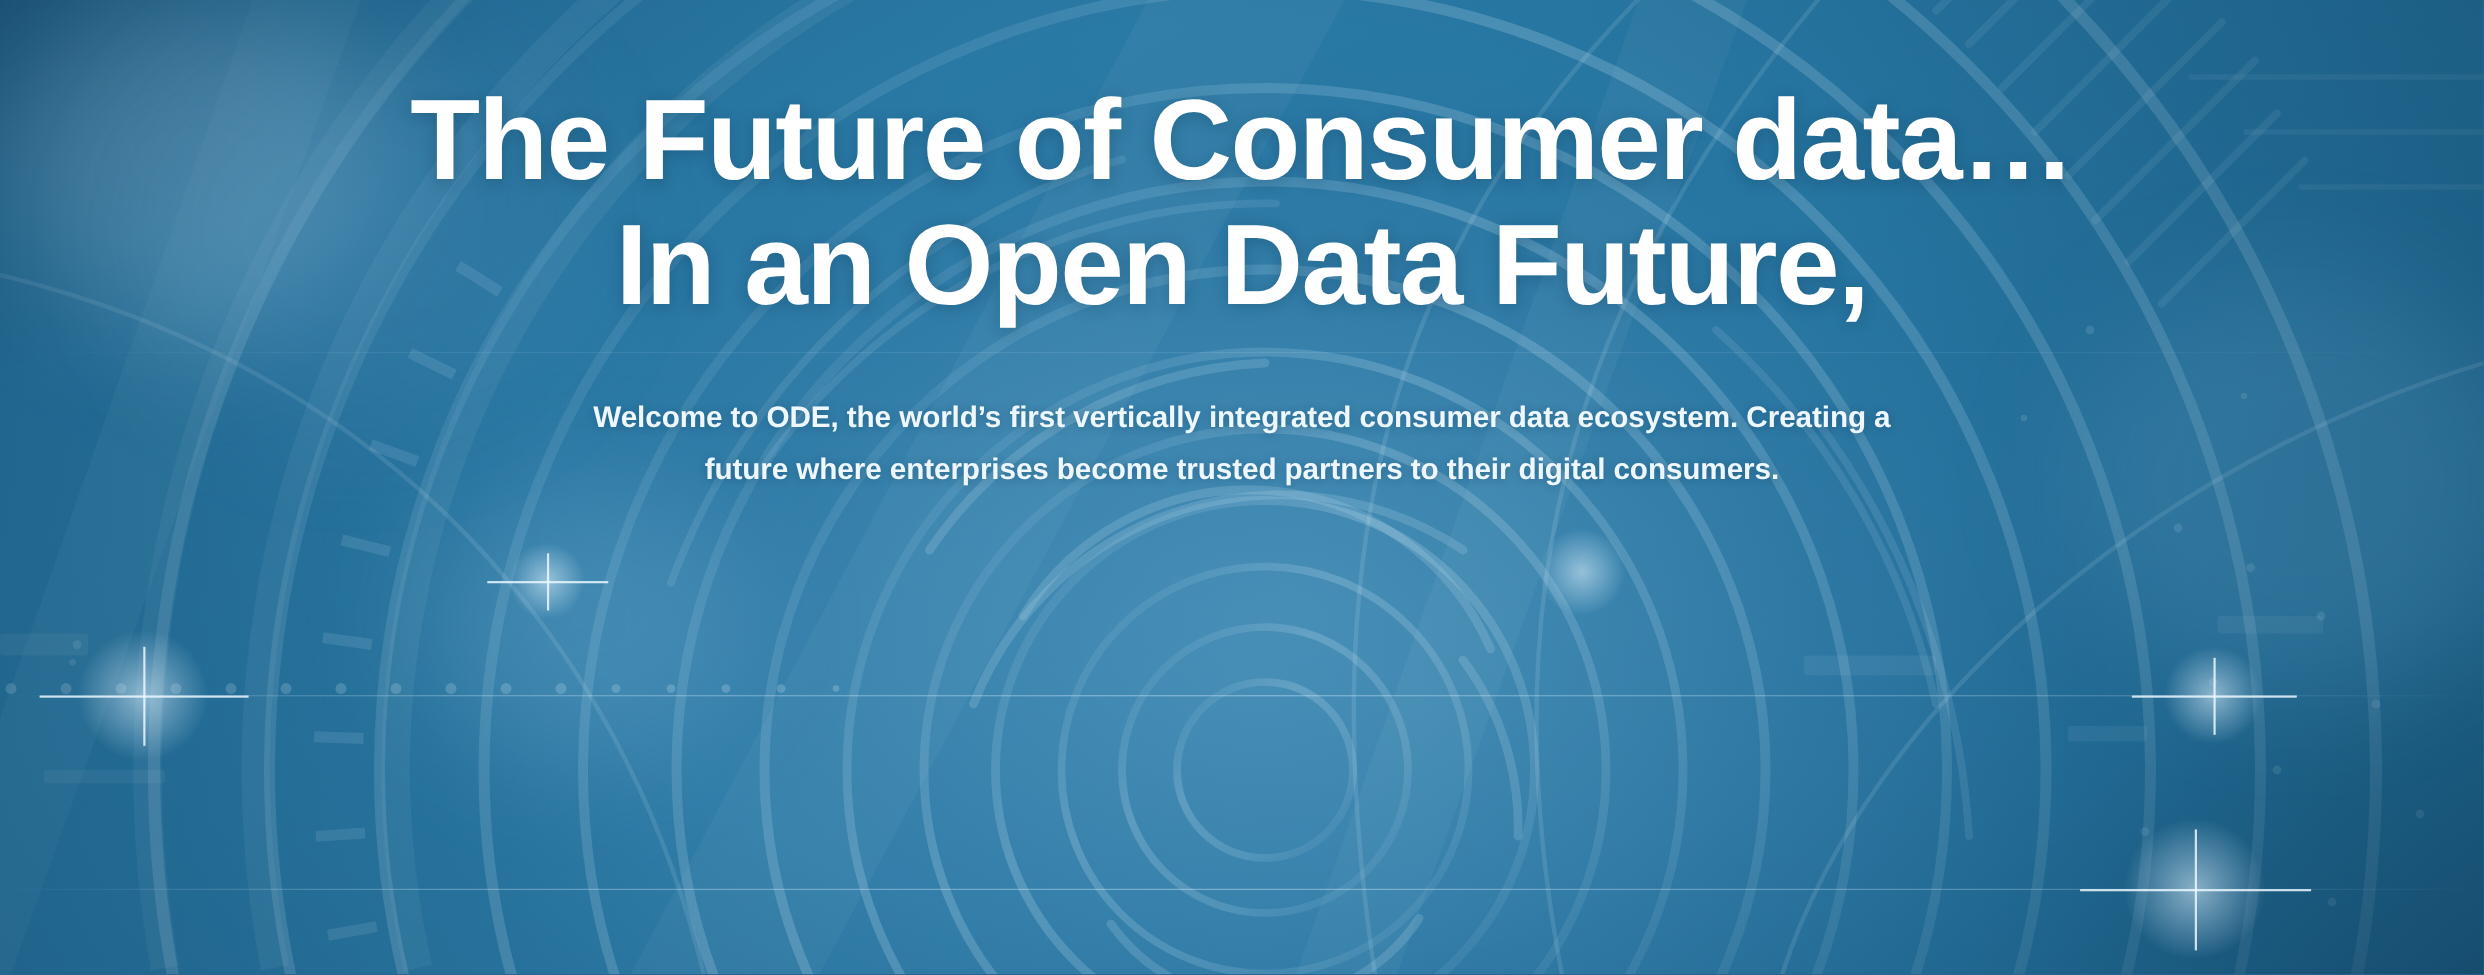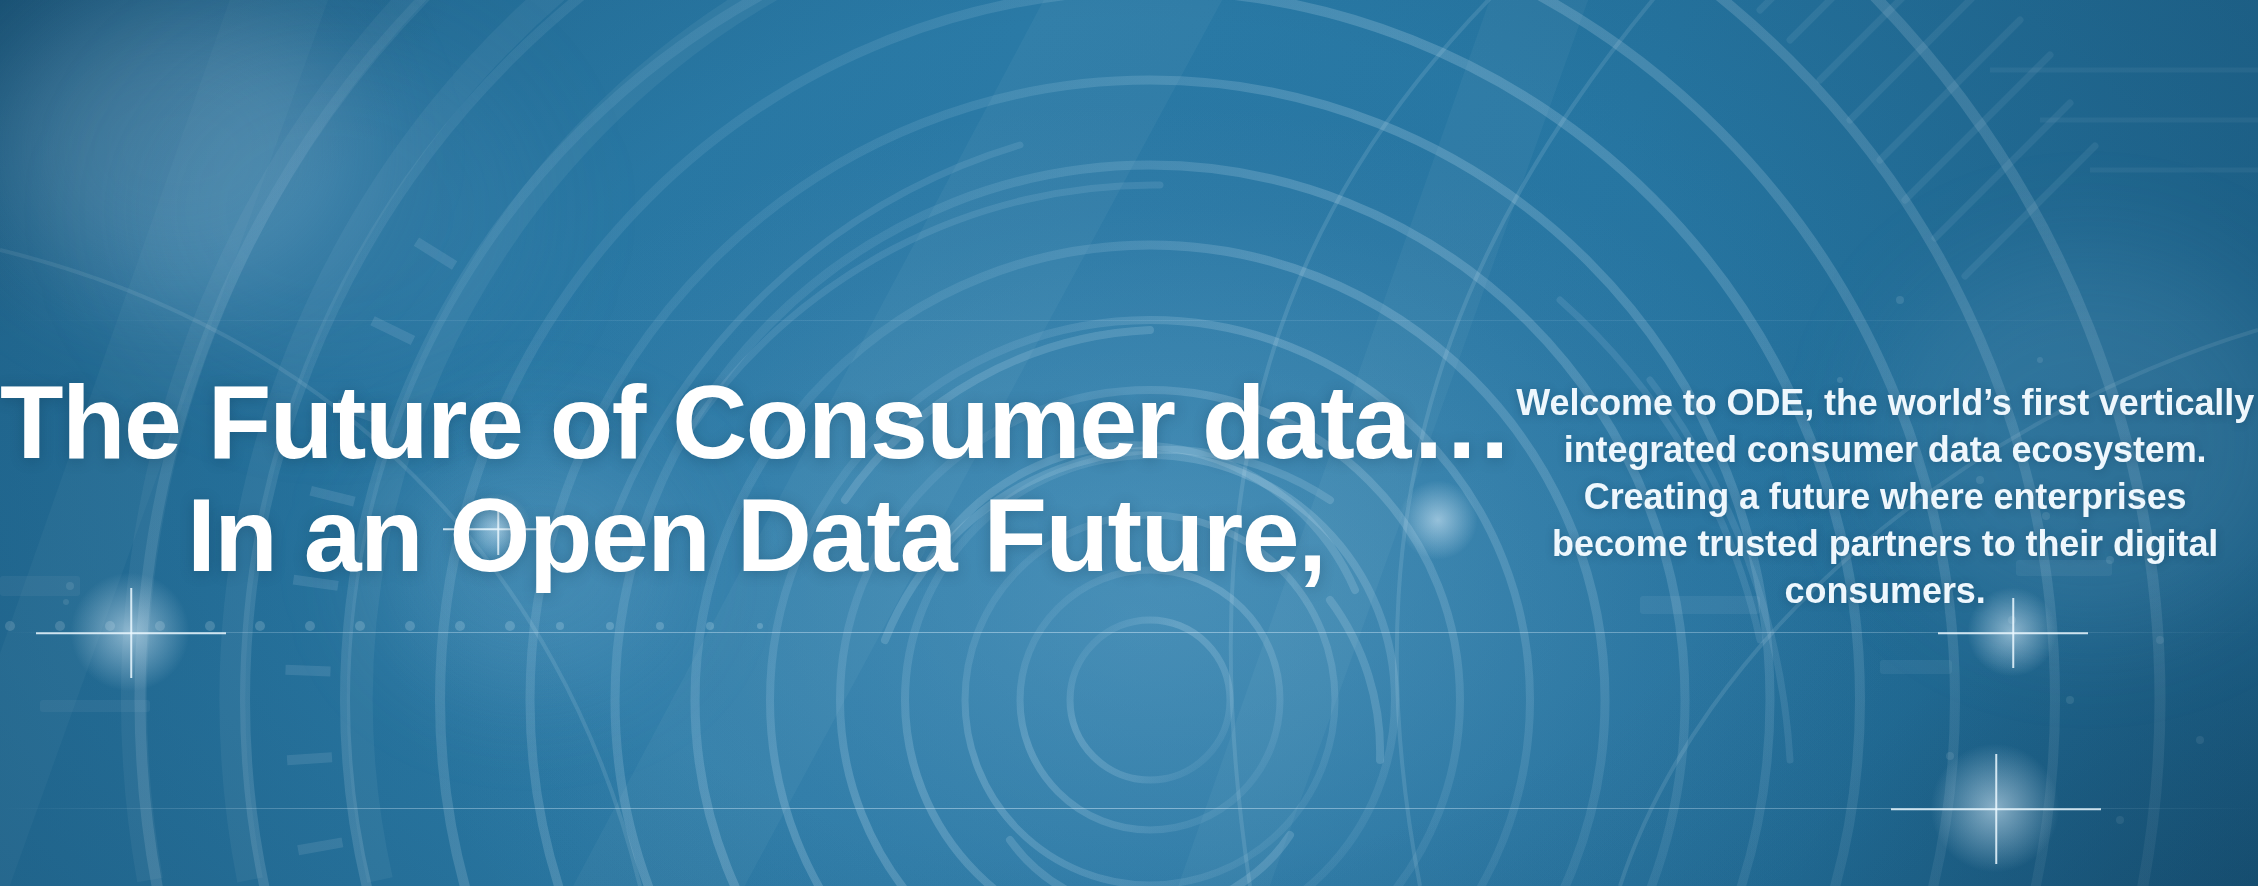--- a/index.html
+++ b/index.html
@@ -99,49 +99,49 @@
     transform: translate(-50%, -50%);
   }
 
   
   .content {
     position: relative;
     z-index: 5;
     width: 100%;
     height: 100%;
     display: flex;
-    flex-direction: row;
+    flex-direction: column;
     align-items: center;
-    justify-content: flex-end;
+    justify-content: flex-start;
     padding-top: 72px;
     box-sizing: border-box;
   }
 
   .headline {
     margin: 0;
     width: 2190px;
     text-align: center;
     color: #ffffff;
     font-family: "Liberation Sans", sans-serif;
     font-weight: 700;
     font-size: 104px;
     line-height: 113px;
     letter-spacing: -1.5px;
     text-shadow: 0 2px 14px rgba(10,45,72,0.28);
   }
   .headline .line { display: block; white-space: nowrap; }
 
   .subtitle {
-    margin: 34px 0 0 0;
+    margin: 58px 0 0 0;
     width: 1250px;
     text-align: center;
     color: #eef7fd;
     font-family: "Liberation Sans", sans-serif;
     font-weight: 700;
-    font-size: 36px;
+    font-size: 27px;
     line-height: 47px;
     letter-spacing: -0.1px;
     text-shadow: 0 1px 8px rgba(10,45,72,0.30);
   }
 </style>
 </head>
 <body>
 
 <div id="hero">
 

